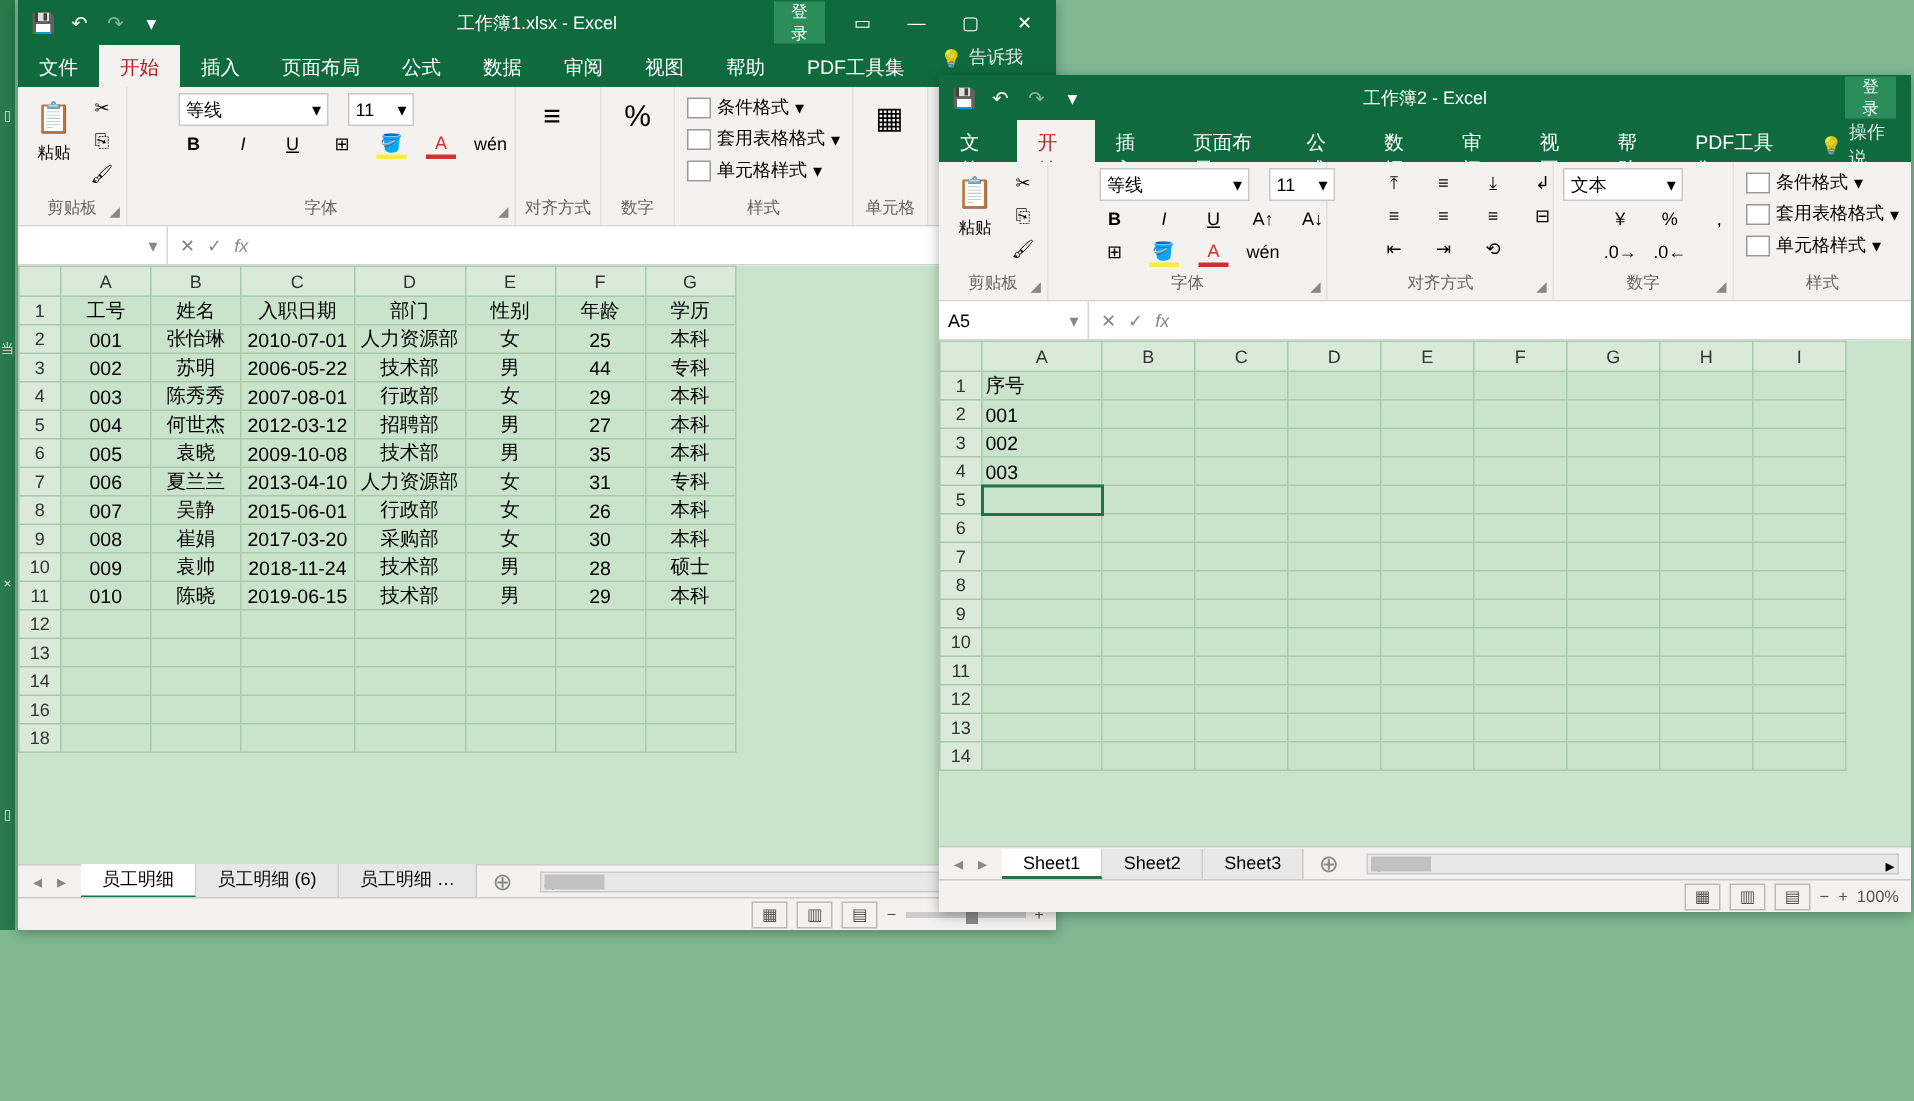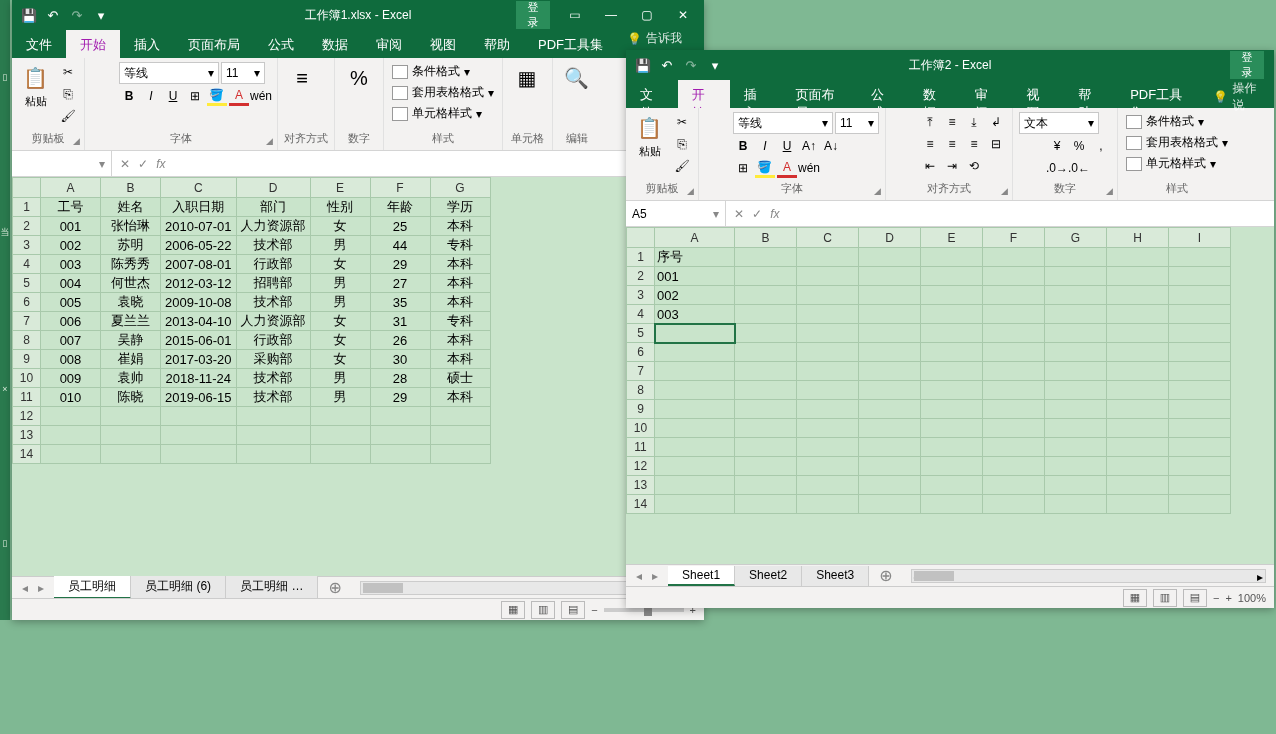--- a/index.html
+++ b/index.html
@@ -12,33 +12,33 @@
 .titlebar { background: #0f6b3d; height: 30px; display: flex; align-items: center; color: #fff; font-size: 12px; position: relative; }
 .titlebar .qat { display: flex; align-items: center; gap: 6px; padding: 0 8px; }
 .titlebar .qat span { width: 18px; height: 18px; display: flex; align-items: center; justify-content: center; font-size: 13px; cursor: pointer; }
 .titlebar .title { position: absolute; left: 50%; transform: translateX(-50%); white-space: nowrap; }
 .titlebar .wincontrols { margin-left: auto; display: flex; align-items: center; gap: 2px; padding-right: 4px; }
 .titlebar .wincontrols span { width: 34px; height: 28px; display: flex; align-items: center; justify-content: center; cursor: pointer; }
 .login-btn { background: #2a8d5a; padding: 2px 14px; font-size: 11px; margin-right: 6px; font-family: Liberation Mono, monospace; }
 
 .ribbon-tabs { background: #0f6b3d; height: 28px; display: flex; align-items: flex-start; font-size: 13px; color: #fff; }
 .ribbon-tabs .tab { padding: 6px 14px; cursor: pointer; }
-.ribbon-tabs .tab.active { background: #f3f2f1; color: #a21caf; }
+.ribbon-tabs .tab.active { background: #f3f2f1; color: #b91c1c; }
 .tellme { display: flex; align-items: center; gap: 4px; padding: 0 10px; font-size: 12px; opacity: 0.85; }
 
 .ribbon-body { background: #f3f2f1; border-bottom: 1px solid #d4d4d4; display: flex; font-size: 11px; flex-shrink: 0; }
 .rgroup { border-right: 1px solid #e1e1e1; padding: 4px 6px; display: flex; flex-direction: column; justify-content: space-between; min-height: 92px; }
 .rgroup-label { text-align: center; color: #666; font-size: 11px; margin-top: 2px; position: relative; }
 .rgroup-label .launcher { position: absolute; right: -2px; bottom: 0; font-size: 9px; color: #888; }
 .rgroup-content { display: flex; align-items: flex-start; gap: 4px; flex: 1; }
 .btn-big { display: flex; flex-direction: column; align-items: center; gap: 2px; padding: 2px 4px; cursor: pointer; }
 .btn-big .ico { width: 28px; height: 28px; display: flex; align-items: center; justify-content: center; font-size: 20px; }
 .btn-small { width: 20px; height: 20px; display: flex; align-items: center; justify-content: center; cursor: pointer; font-size: 12px; }
 .stack { display: flex; flex-direction: column; gap: 2px; }
-.row { display: flex; gap: 2px; padding-left: 28px; }
+.row { display: flex; gap: 13px; padding-left: 28px; }
 .font-combo { border: 1px solid #c8c8c8; background: #fff; height: 22px; padding: 0 4px; display: flex; align-items: center; justify-content: space-between; font-size: 12px; }
 .styles-item { display: flex; align-items: center; gap: 4px; font-size: 12px; padding: 1px 2px; cursor: pointer; white-space: nowrap; }
 .styles-item .sico { width: 16px; height: 14px; background: #fff; border: 1px solid #999; }
 
 .formula-bar { height: 26px; border-bottom: 1px solid #d4d4d4; display: flex; align-items: center; background: #fff; font-size: 12px; }
 .namebox { width: 100px; border-right: 1px solid #d4d4d4; height: 100%; display: flex; align-items: center; padding: 0 6px; justify-content: space-between; }
 .fx-btns { display: flex; align-items: center; gap: 8px; padding: 0 8px; color: #888; }
 .fx-btns span { cursor: pointer; }
 .fx-input { flex: 1; padding: 0 6px; }
 
@@ -358,20 +358,40 @@
             <tr>
               <th>14</th>
               <td></td>
               <td></td>
               <td></td>
               <td></td>
               <td></td>
               <td></td>
               <td></td>
             </tr>
+            <tr>
+              <th>16</th>
+              <td></td>
+              <td></td>
+              <td></td>
+              <td></td>
+              <td></td>
+              <td></td>
+              <td></td>
+            </tr>
+            <tr>
+              <th>18</th>
+              <td></td>
+              <td></td>
+              <td></td>
+              <td></td>
+              <td></td>
+              <td></td>
+              <td></td>
+            </tr>
           </tbody>
         </table>
       </div>
   </div>
   <div class="sheet-tabs">
     <div class="nav">
         <span>◂</span>
         <span>▸</span>
       </div>
     <div class="tabs" id="tabs1">

